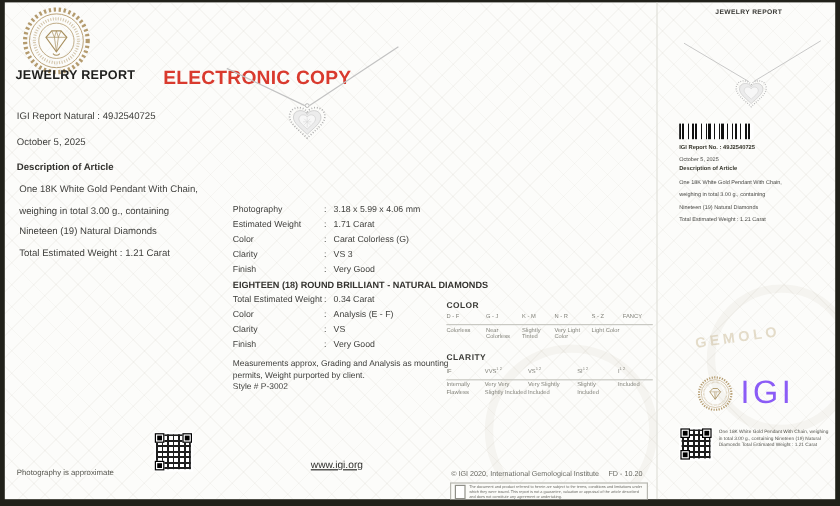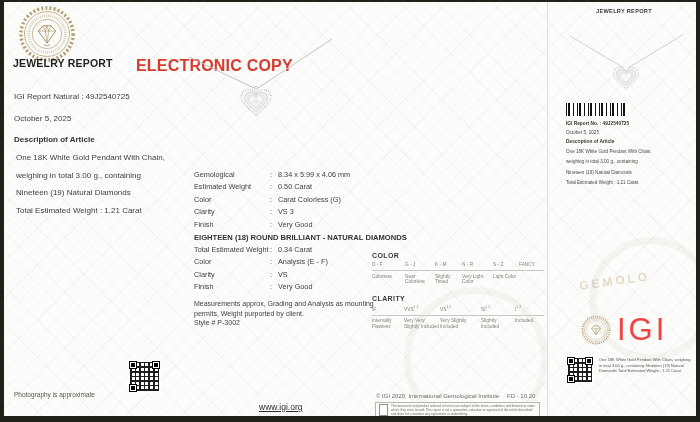--- a/index.html
+++ b/index.html
@@ -27,21 +27,21 @@
   .scale-hr{border-top:1px solid #c9c9c3;margin:2.5px 0 2.5px;}
   .scale-grid sup{font-size:3.4px;}
   .stub-title{font-size:5.6px;font-weight:bold;color:#3a3a36;letter-spacing:.3px;}
   .stub-text{font-size:4.6px;color:#4a4a46;}
   .stub-text-b{font-size:4.8px;font-weight:bold;color:#39392f;}
   .stub-line{font-size:4.6px;color:#4a4a46;margin-bottom:5.4px;}
   .stub-caption{font-size:4px;color:#55554f;line-height:5.7px;}
   .foot{font-size:6px;color:#6b6b64;}
   .site{font-size:8.5px;color:#2f2f2c;}
   .photog{font-size:6.5px;color:#56564f;}
-  .igi-big{font-size:31px;color:#ef4444;letter-spacing:3px;}
+  .igi-big{font-size:27px;color:#8b5cf6;letter-spacing:3px;}
   .wm-text{position:absolute;color:rgba(178,152,100,0.32);font-size:12px;letter-spacing:3px;
            font-weight:bold;transform:rotate(-8deg);pointer-events:none;}
   .wm-ring{position:absolute;border:7px solid rgba(150,140,118,0.07);border-radius:50%;pointer-events:none;}
   .vdiv{position:absolute;width:1px;background:#e0e0da;top:0;bottom:0;}
   .barcode{background:repeating-linear-gradient(90deg,#111 0 1.2px,#fff 1.2px 2.2px,#111 2.2px 4.2px,
             #fff 4.2px 7px,#111 7px 7.8px,#fff 7.8px 11px);}
   .qr{background:#fff;}
   .qr .mesh{position:absolute;inset:2px;opacity:.88;background:
       repeating-linear-gradient(0deg,#000 0 1.6px,transparent 1.6px 4.6px),
       repeating-linear-gradient(90deg,#000 0 1.6px,transparent 1.6px 4.6px),
@@ -93,28 +93,28 @@
       <g transform="translate(69,72)">
         <path transform="scale(1.28)" d="M0,-5.5 C-1.5,-10 -11,-10.5 -11.5,-3.5 C-11.8,1.5 -5,6 0,11 C5,6 11.8,1.5 11.5,-3.5 C11,-10.5 1.5,-10 0,-5.5 Z" fill="none" stroke="#adadad" stroke-width="1.1" stroke-dasharray="0.6 1.2"></path>
         <path d="M0,-5.5 C-1.5,-10 -11,-10.5 -11.5,-3.5 C-11.8,1.5 -5,6 0,11 C5,6 11.8,1.5 11.5,-3.5 C11,-10.5 1.5,-10 0,-5.5 Z" fill="#ececec" stroke="#c6c6c6" stroke-width="0.6"></path>
         <path transform="scale(0.6)" d="M0,-5.5 C-1.5,-10 -11,-10.5 -11.5,-3.5 C-11.8,1.5 -5,6 0,11 C5,6 11.8,1.5 11.5,-3.5 C11,-10.5 1.5,-10 0,-5.5 Z" fill="#f7f7f7" stroke="#cbcbcb" stroke-width="0.8"></path>
         <path d="M0,-2.5 L0,5 M-3.5,0.5 L3.5,0.5 M-2.5,-2 L2.5,3 M2.5,-2 L-2.5,3" stroke="#d6d6d6" stroke-width="0.5"></path>
       </g>
     </svg>
 
     <div class="abs" style="left:190px;top:168px;width:210px;">
       <div class="kv-row">
-        <span>Gemological</span>
-          <span>:</span>
-          <span>8.34 x 5.99 x 4.06 mm</span>
+        <span>Photography</span>
+          <span>:</span>
+          <span>3.18 x 5.99 x 4.06 mm</span>
       </div>
       <div class="kv-row">
         <span>Estimated Weight</span>
           <span>:</span>
-          <span>0.50 Carat</span>
+          <span>1.71 Carat</span>
       </div>
       <div class="kv-row">
         <span>Color</span>
           <span>:</span>
           <span>Carat Colorless (G)</span>
       </div>
       <div class="kv-row">
         <span>Clarity</span>
           <span>:</span>
           <span>VS 3</span>
@@ -202,21 +202,21 @@
       <span class="finder" style="right:1px;top:1px;"></span>
       <span class="finder" style="left:1px;bottom:1px;"></span>
     </div>
     <div class="abs photog" style="left:10px;top:389px;">Photography is approximate</div>
     <div class="abs foot" style="left:372px;top:391px;">© IGI 2020, International Gemological Institute</div>
     <div class="abs foot" style="left:503px;top:391px;">FD - 10.20</div>
     <div class="disc-box" style="left:371px;top:400px;width:165px;height:15px;">
       <span class="doc-icon"></span>
       <span class="disc-text">The document and product referred to herein are subject to the terms, conditions and limitations under which they were issued. This report is not a guarantee, valuation or appraisal of the article described and does not constitute any agreement or undertaking.</span>
     </div>
-    <div class="abs site" style="left:255px;top:400px;text-decoration:underline;">www.igi.org</div>
+    <div class="abs site" style="left:255px;top:380px;text-decoration:underline;">www.igi.org</div>
 
     <div class="abs stub-title" style="left:548px;top:6px;width:144px;text-align:center;">JEWELRY REPORT</div>
     <svg class="abs" style="left:556px;top:18px;" width="134" height="82" viewBox="0 0 134 82">
       <path d="M10,16 L64,48" stroke="#c6c6c6" stroke-width="0.8" fill="none"></path>
       <path d="M124,14 L68,48" stroke="#c6c6c6" stroke-width="0.8" fill="none"></path>
       <g transform="translate(66,57) scale(0.85)">
         <path transform="scale(1.28)" d="M0,-5.5 C-1.5,-10 -11,-10.5 -11.5,-3.5 C-11.8,1.5 -5,6 0,11 C5,6 11.8,1.5 11.5,-3.5 C11,-10.5 1.5,-10 0,-5.5 Z" fill="none" stroke="#b2b2b2" stroke-width="1" stroke-dasharray="0.6 1.2"></path>
         <path d="M0,-5.5 C-1.5,-10 -11,-10.5 -11.5,-3.5 C-11.8,1.5 -5,6 0,11 C5,6 11.8,1.5 11.5,-3.5 C11,-10.5 1.5,-10 0,-5.5 Z" fill="#ececec" stroke="#c6c6c6" stroke-width="0.6"></path>
         <path transform="scale(0.6)" d="M0,-5.5 C-1.5,-10 -11,-10.5 -11.5,-3.5 C-11.8,1.5 -5,6 0,11 C5,6 11.8,1.5 11.5,-3.5 C11,-10.5 1.5,-10 0,-5.5 Z" fill="#f7f7f7" stroke="#cbcbcb" stroke-width="0.8"></path>
       </g>

